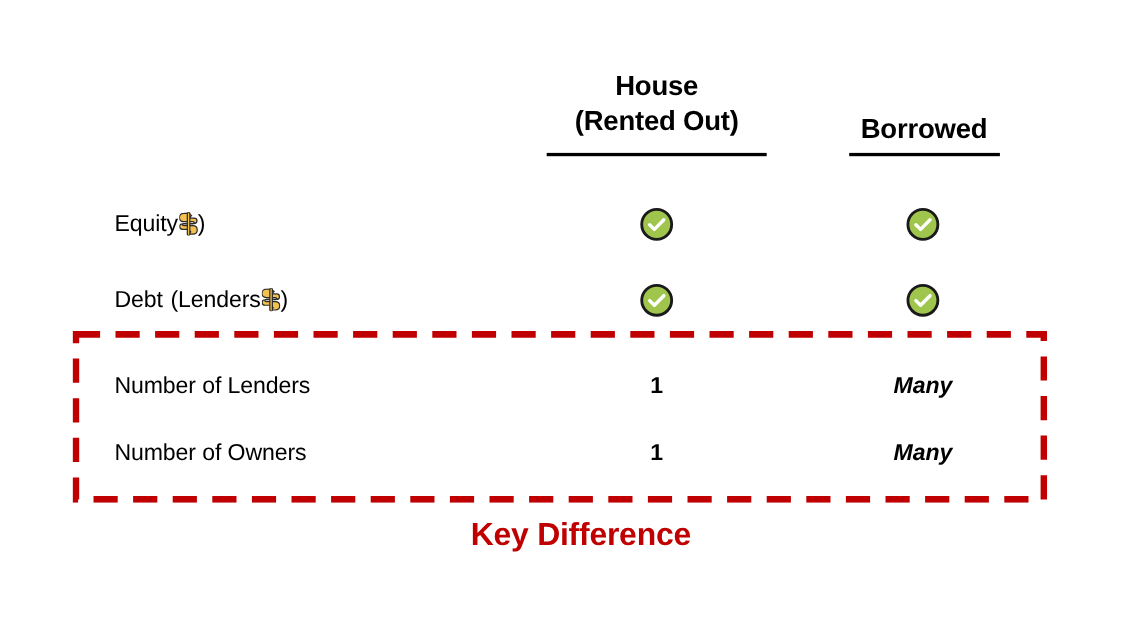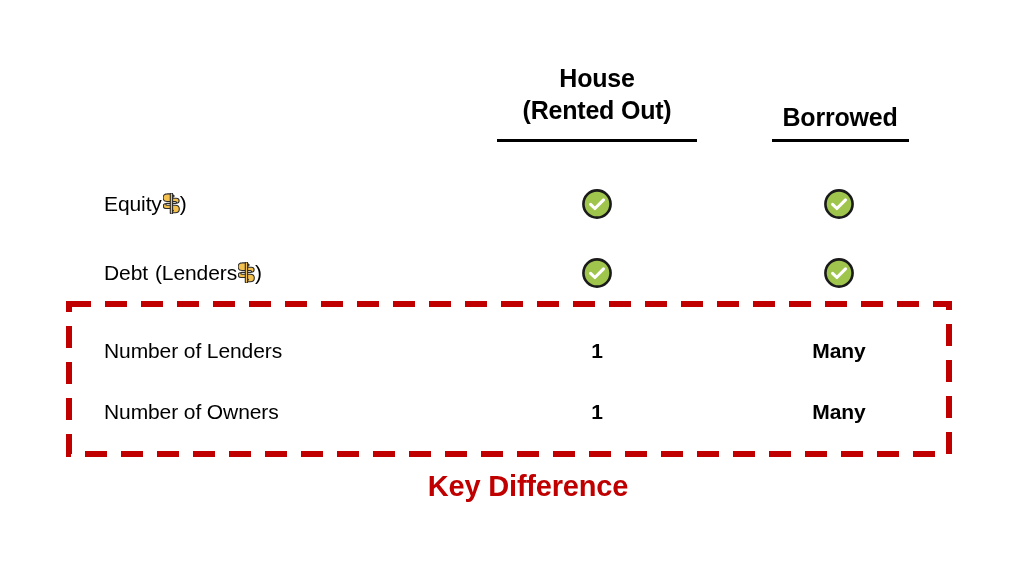--- a/index.html
+++ b/index.html
@@ -90,21 +90,21 @@
 
   .cell {
     position: absolute;
     top: 0;
     height: 44px;
     display: flex;
     align-items: center;
     justify-content: center;
   }
   .cell.house    { left: 527px; width: 140px; }
-  .cell.business { left: 769px; width: 140px; }
+  .cell.business { left: 769px; width: 140px; font-style: italic; }
 
   .cell-text {
     font-size: 21px;
     font-weight: bold;
     color: #000000;
     letter-spacing: -0.1px;
   }
 
   
   .check-badge {

